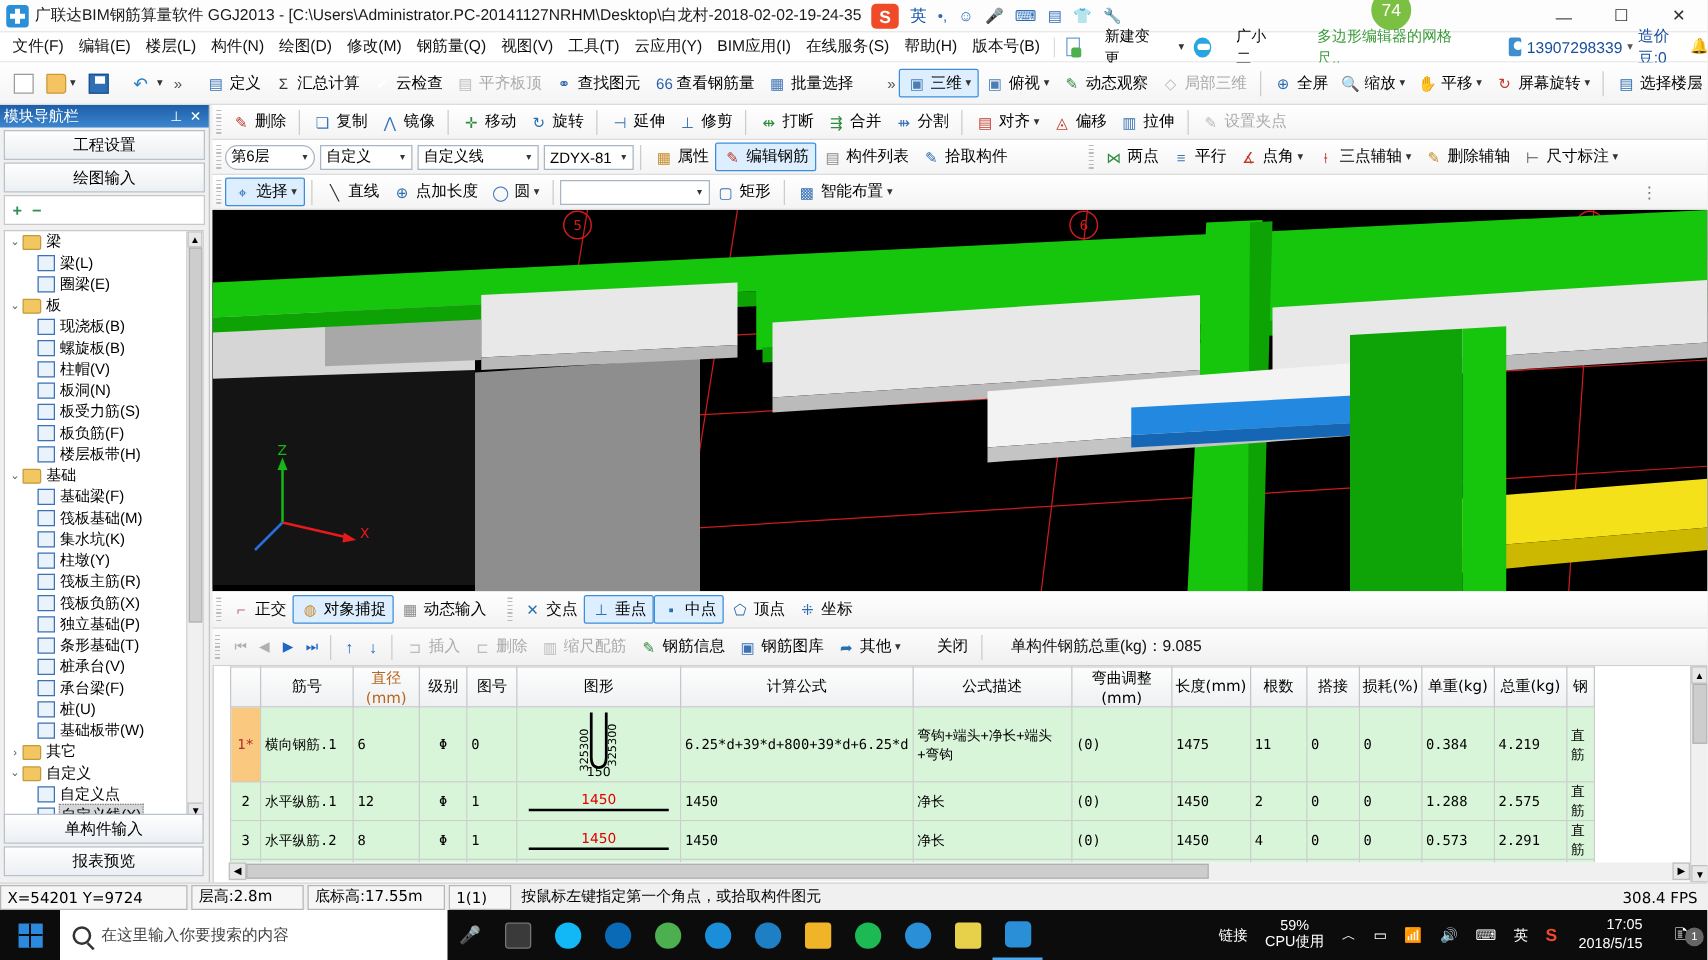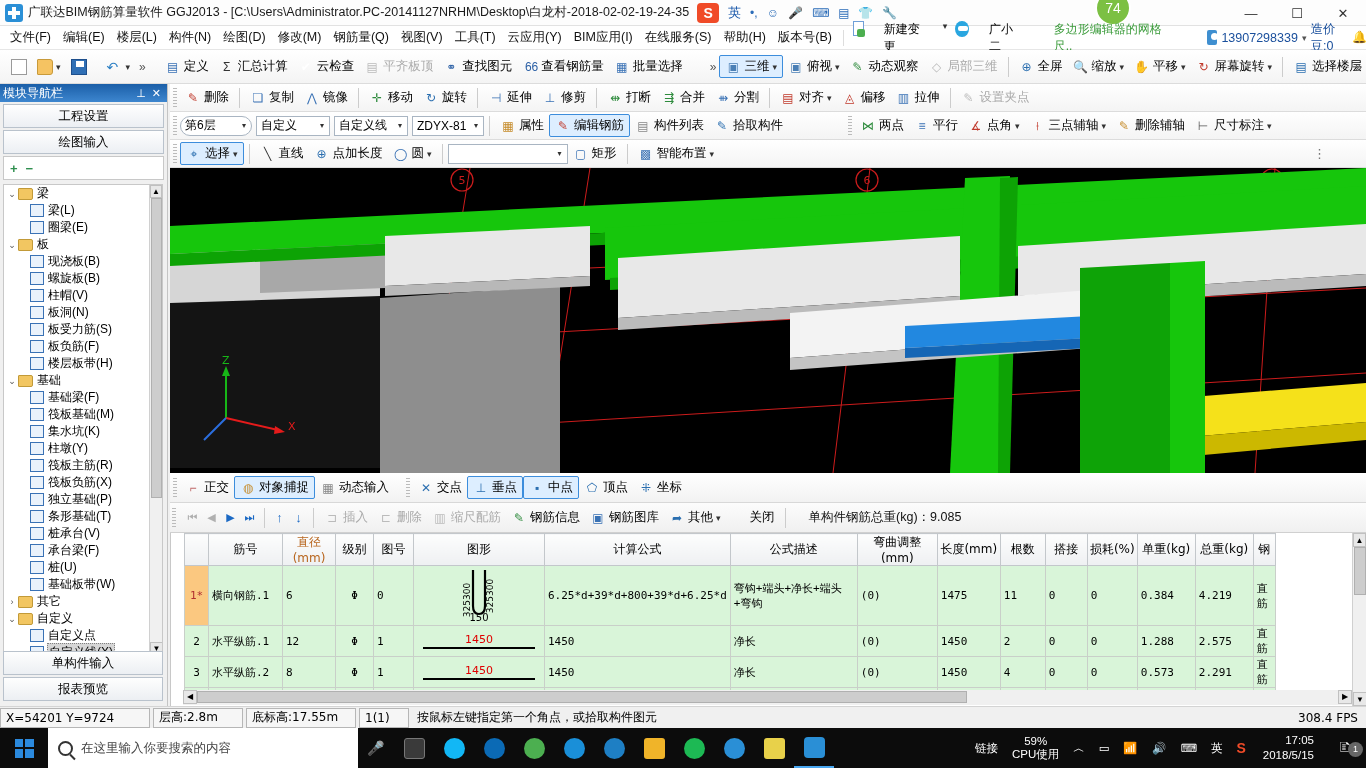--- a/index.html
+++ b/index.html
@@ -28,21 +28,21 @@
   .wbtns{ position:absolute; right:0; top:0; height:26px; display:flex; }
   .wbtn{ width:46px;height:26px;display:flex;align-items:center;justify-content:center;font-size:13px;color:#333;}
   .greenbadge{position:absolute; left:1095px; top:-10px; width:36px;height:36px;border-radius:50%;
      background:#7cc043;color:#fff;font-size:14px;display:flex;align-items:center;justify-content:center;border:2px solid #fff;}
 
   
   .menubar{ position:absolute; left:0; top:26px; width:1366px; height:24px;
       background:#fff; display:flex; align-items:center; border-bottom:1px solid #e6e6e6;}
   .menubar .mi{ padding:2px 6px; font-size:12.5px; color:#111; white-space:nowrap;}
   .mb-sep{ width:1px;height:16px;background:#ddd;margin:0 5px;}
-  .mb-new{display:flex;gap:20px;padding:0 4px;}
+  .mb-new{display:flex;align-items:center;gap:20px;padding:0 4px;}
   .mb-ico-doc{width:13px;height:15px;background:#fff;border:1px solid #6f9fd8;position:relative;}
   .mb-ico-doc:after{content:"";position:absolute;right:-2px;bottom:-2px;width:8px;height:8px;background:#4caf50;border-radius:2px;}
   .mb-avatar{width:16px;height:16px;border-radius:50%;background:#29a6e0;position:relative;}
   .mb-avatar:after{content:"";position:absolute;left:3px;top:5px;width:10px;height:5px;background:#fff;border-radius:2px;}
   .mb-note{color:#3a9b3a;font-size:12px;margin-left:30px;}
   .mb-user{display:flex;align-items:center;gap:4px;margin-left:40px;color:#1a4f9c;font-size:12.5px;}
   .mb-user .uico{width:15px;height:15px;background:#3f8fd0;border-radius:2px;position:relative;}
   .mb-user .uico:after{content:"";position:absolute;left:4px;top:3px;width:7px;height:7px;border-radius:50%;background:#fff;}
   .bell{width:14px;height:15px;position:relative;margin-left:4px;}
   .bell:before{content:"\1F514";font-size:12px;color:#2f7fd0;}
@@ -409,21 +409,21 @@
     <div class="grip"></div>
     <div id="tb3-combos" style="display:flex;align-items:center;gap:4px;">
         <div class="cbox" style="width: 72px; border-radius: 10px;">
           <span class="cv">第6层</span>
           <span class="ca">▾</span>
         </div>
         <div class="cbox" style="width: 74px;">
           <span class="cv">自定义</span>
           <span class="ca">▾</span>
         </div>
-        <div class="cbox" style="width: 74px;">
+        <div class="cbox" style="width: 97px;">
           <span class="cv">自定义线</span>
           <span class="ca">▾</span>
         </div>
         <div class="cbox" style="width: 72px;">
           <span class="cv">ZDYX-81</span>
           <span class="ca">▾</span>
         </div>
       </div>
     <div class="tsep"></div>
     <div id="tb3-buttons" style="display:flex;align-items:center;">

